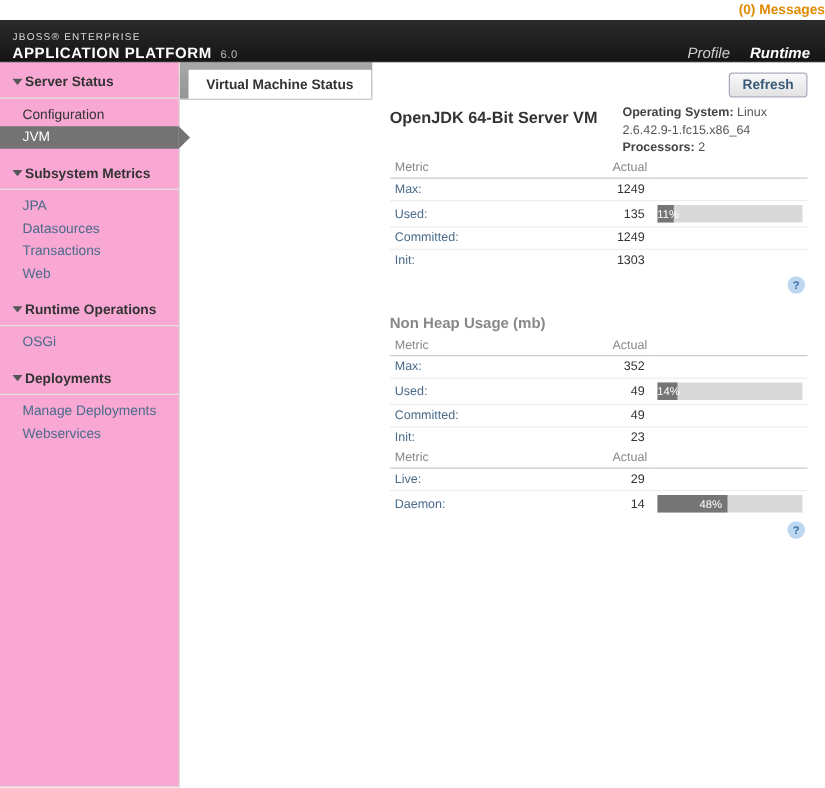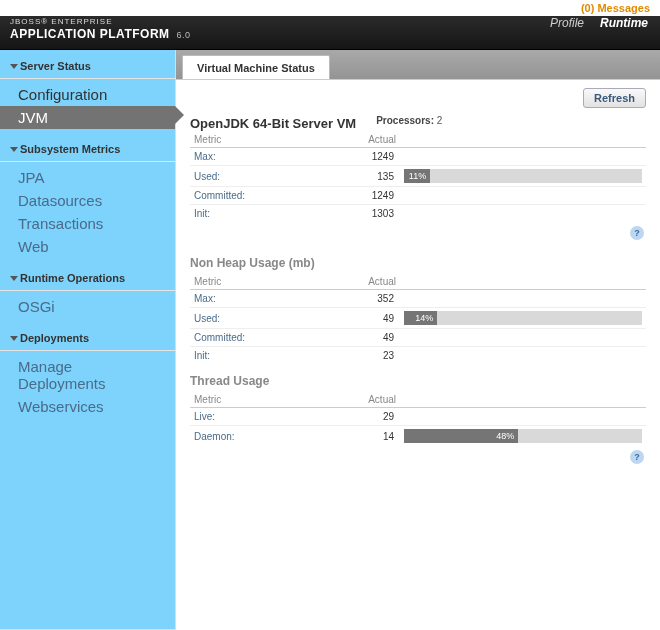--- a/index.html
+++ b/index.html
@@ -10,54 +10,53 @@
     background: #fff;
     width: 660px;
     height: 630px;
     overflow: hidden;
   }
 
   
   .messages-bar {
     height: 16px;
     line-height: 16px;
-    padding-right: 10px;
     text-align: right;
     background: #fff;
     color: #e08b00;
     font-weight: bold;
     font-size: 11px;
   }
 
   
   .header {
     height: 34px;
     background: #1f1f1f;
     background: linear-gradient(#2b2b2b, #151515);
     color: #fff;
     display: flex;
-    align-items: flex-start;
+    align-items: flex-end;
     padding: 0 12px 0 10px;
     border-bottom: 1px solid #000;
   }
   .brand { flex: 0 0 auto; line-height: 12px; }
   .brand .l1 { font-size: 8px; letter-spacing: 1px; color: #ddd; }
   .brand .l2 { font-size: 12px; font-weight: bold; letter-spacing: 0.5px; color: #fff; }
   .brand .ver { font-size: 9px; color: #bbb; margin-left: 3px; font-weight: normal; }
   .nav { margin-left: auto; display: flex; gap: 16px; font-style: italic; }
   .nav a { color: #d0d0d0; font-size: 12px; text-decoration: none; }
   .nav a.active { color: #fff; font-weight: bold; }
 
   
   .layout { display: flex; height: calc(630px - 16px - 34px); }
 
   
   .sidebar {
-    width: 176px;
-    background: #7dd3fc;
+    width: 144px;
+    background: #f9a8d4;
     border-right: 1px solid #ddd;
     border-bottom: 1px solid #ddd;
     padding-top: 4px;
   }
   .sec-head {
     font-size: 11px;
     color: #333;
     padding: 6px 10px;
     border-bottom: 1px solid #e4e4e4;
     cursor: pointer;
@@ -72,42 +71,42 @@
   .sec-head .chev::before {
     content: "";
     border-left: 4px solid transparent;
     border-right: 4px solid transparent;
     border-top: 5px solid #555;
     position: absolute; top: 2px; left: 0;
   }
   .sec-items { padding: 4px 0 8px; }
   .sec-items .item {
     padding: 3px 18px;
-    font-size: 15px;
+    font-size: 11px;
     color: #4a6b8a;
     cursor: pointer;
     position: relative;
   }
   .sec-items .item.plain { color: #333; }
   .sec-items .item.active {
     background: #737373;
     color: #fff;
   }
   .sec-items .item.active::after {
     content: "";
     position: absolute;
     right: -9px; top: 0;
     width: 0; height: 0;
     border-top: 9px solid transparent;
     border-bottom: 9px solid transparent;
     border-left: 9px solid #737373;
   }
 
   
-  .main { flex: 1; display: flex; flex-direction: column; }
+  .main { flex: 1; display: flex; flex-direction: row; }
   .tabs {
     height: 30px;
     background: linear-gradient(#a9a9a9, #949494);
     border-bottom: 1px solid #ccc;
     display: flex;
     align-items: flex-end;
   }
   .tab {
     margin-left: 6px;
     background: #fff;
@@ -227,20 +226,24 @@
       <div class="refresh-row">
         <button class="refresh-btn">
           <span>Refresh</span>
         </button>
       </div>
 
       <div class="vm-head">
         <div class="vm-title">OpenJDK 64-Bit Server VM</div>
         <div class="vm-meta">
           <div>
+            <b>Operating System:</b>
+            <span>Linux 2.6.42.9-1.fc15.x86_64</span>
+          </div>
+          <div>
             <b>Processors:</b>
             <span>2</span>
           </div>
         </div>
       </div>
 
       <div id="groups-container">
           <table class="metrics">
             <thead>
               <tr>
@@ -306,21 +309,20 @@
                 <td class="val">49</td>
                 <td class="bar"></td>
               </tr>
               <tr>
                 <td class="label">Init:</td>
                 <td class="val">23</td>
                 <td class="bar"></td>
               </tr>
             </tbody>
           </table>
-          <div class="group-title">Thread Usage</div>
           <table class="metrics">
             <thead>
               <tr>
                 <th>Metric</th>
                 <th style="text-align: right; width: 50px;">Actual</th>
                 <th></th>
               </tr>
             </thead>
             <tbody>
               <tr>

